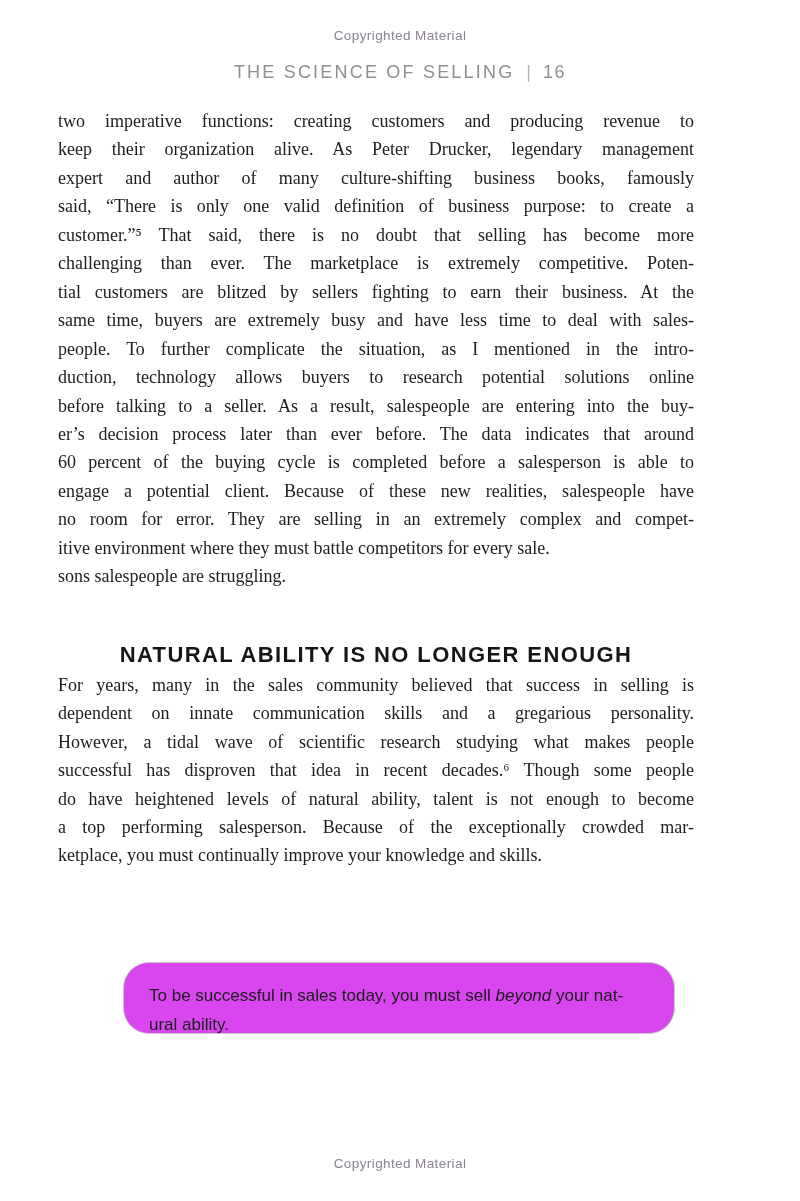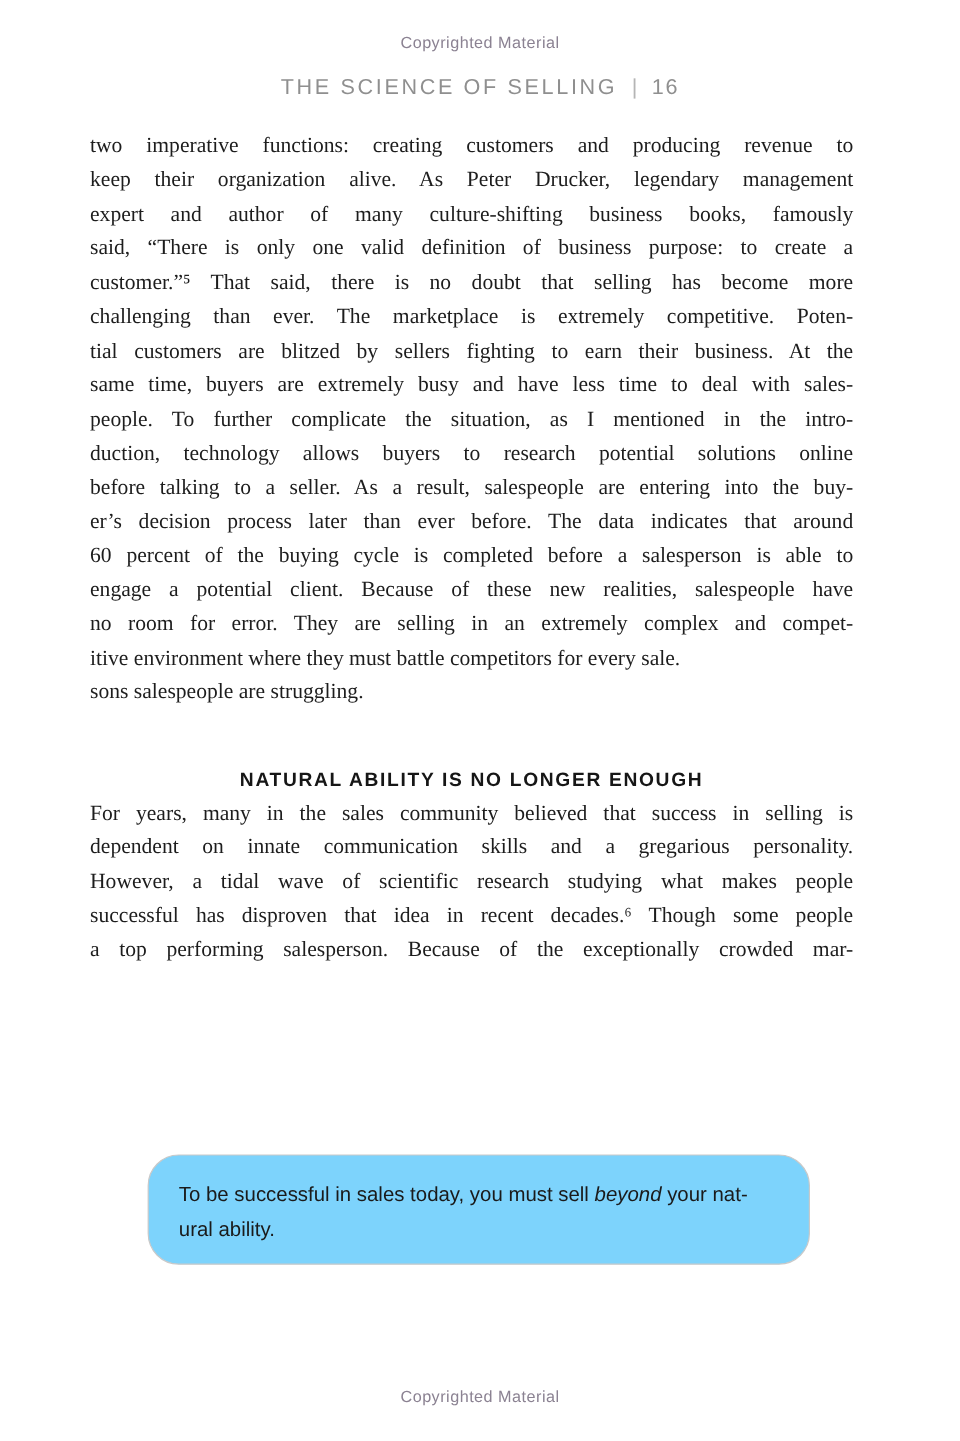--- a/index.html
+++ b/index.html
@@ -36,21 +36,21 @@
   .running-header .sep {
     color: #b5b5b5;
     margin: 0 12px;
     letter-spacing: 0;
     font-weight: 300;
   }
   .running-header .pagenum { letter-spacing: 1.5px; }
 
   .text-column {
     position: absolute;
-    left: 75px;
+    left: 58px;
     width: 636px;
     top: 107px;
     color: #1d1d1d;
   }
   .para {
     font-size: 18px;
     line-height: 28.45px;
   }
   .line {
     text-align: justify;
@@ -62,35 +62,35 @@
     text-align-last: left;
   }
   .line.indent { padding-left: 38px; }
 
   .section-heading {
     margin-top: 51px;
     margin-bottom: 3px;
     text-align: center;
     font-family: "Liberation Sans", sans-serif;
     font-weight: bold;
-    font-size: 16px;
+    font-size: 22px;
     letter-spacing: 1.4px;
     color: #161616;
   }
 
   .callout-box {
     position: absolute;
     left: 123px;
     top: 962px;
     width: 552px;
-    height: 92px;
+    height: 72px;
     box-sizing: border-box;
     border: 1.5px solid #c9c9c9;
     border-radius: 26px;
-    background: #7dd3fc;
+    background: #d946ef;
   }
   .callout-text {
     font-family: "Liberation Sans", sans-serif;
     font-size: 17px;
     line-height: 29px;
     color: #1a1a1a;
     padding: 18px 24px 0 25px;
   }
   .callout-text .em { font-style: italic; }
 </style>
@@ -130,21 +130,23 @@
       <div class="line last">sons salespeople are struggling.</div>
     </div>
 
     <div class="section-heading">NATURAL ABILITY IS NO LONGER ENOUGH</div>
 
     <div class="para">
       <div class="line">For years, many in the sales community believed that success in selling is</div>
       <div class="line">dependent on innate communication skills and a gregarious personality.</div>
       <div class="line">However, a tidal wave of scientific research studying what makes people</div>
       <div class="line">successful has disproven that idea in recent decades.⁶ Though some people</div>
+      <div class="line">do have heightened levels of natural ability, talent is not enough to become</div>
       <div class="line">a top performing salesperson. Because of the exceptionally crowded mar-</div>
+      <div class="line last">ketplace, you must continually improve your knowledge and skills.</div>
     </div>
 
   </div>
 
   <div class="callout-box">
     <div class="callout-text">
       <span>To be successful in sales today, you must sell </span><span class="em">beyond</span><span> your nat-</span><br>
       <span>ural ability.</span>
     </div>
   </div>

